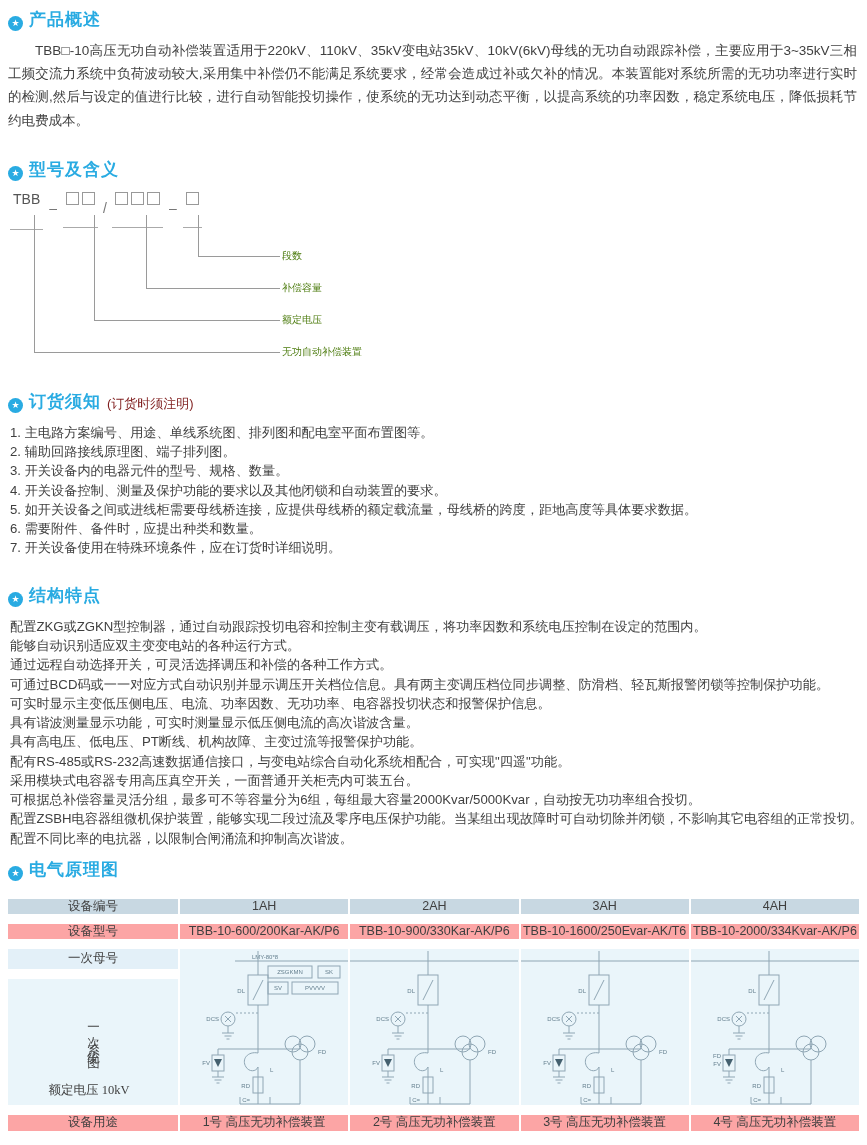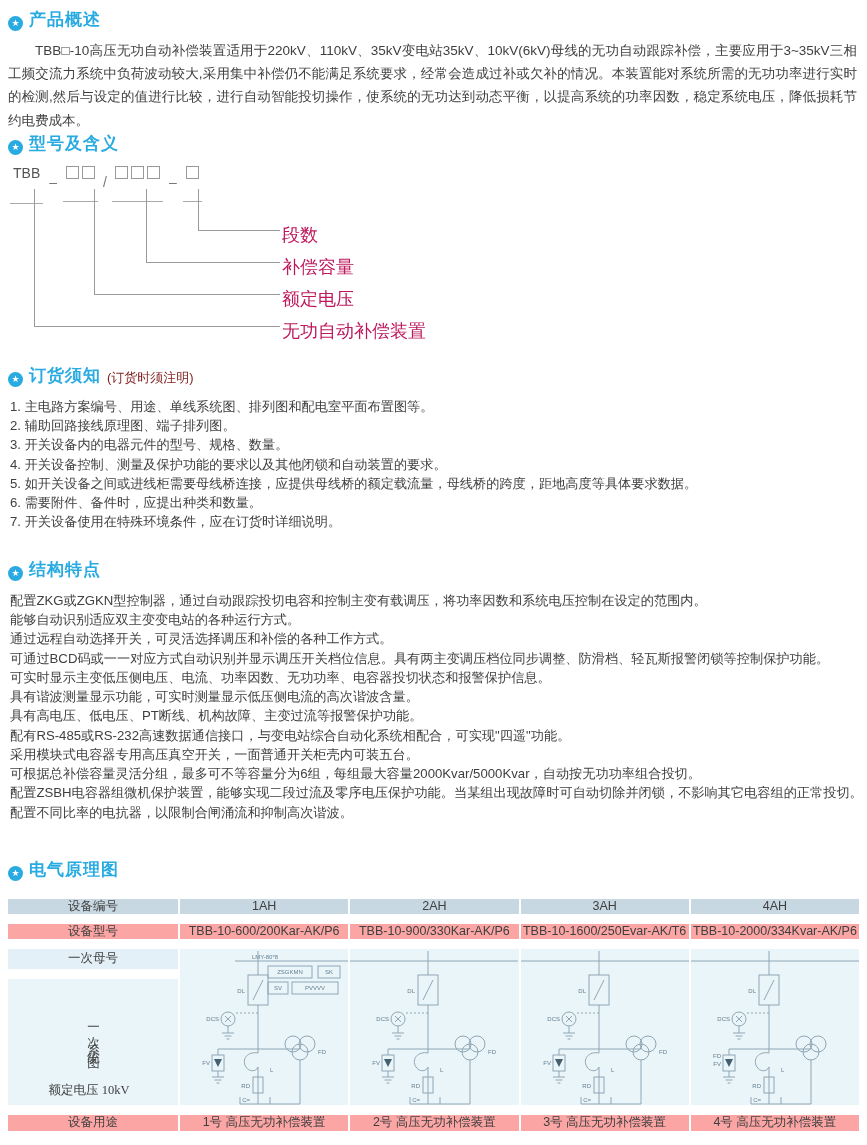--- a/index.html
+++ b/index.html
@@ -20,21 +20,21 @@
   .overview-body { margin:8px 10px 0 8px; font-size:13.5px; line-height:1.72; text-indent:2em; text-align:justify; }
 
   
   .model-wrap { position:relative; height:185px; margin:10px 0 0 10px; }
   .code-line { position:absolute; left:0; top:0; display:flex; align-items:center; font-size:14px; color:#555; }
   .code-seg { display:inline-flex; align-items:center; gap:3px; border-bottom:1px solid #aaa; padding:0 3px 22px 3px; }
   .code-dash { margin:0 6px 5px 6px; color:#777; }
   .code-slash { margin:0 5px 5px 5px; color:#777; }
   .code-box { width:13px; height:13px; border:1px solid #999; background:#fff; }
   .connector { position:absolute; border-left:1px solid #9a9a9a; border-bottom:1px solid #9a9a9a; }
-  .conn-label { position:absolute; left:272px; font-size:18px; color:#be185d; white-space:nowrap; }
+  .conn-label { position:absolute; left:272px; font-size:10px; color:#4d7c0f; white-space:nowrap; }
 
   
   .plain-list { margin:10px 0 0 10px; list-style:none; font-size:13.2px; line-height:1.46; }
   .plain-list li { white-space:normal; }
 
   
   .schem-table { margin:10px 8px 0 8px; display:grid;
                  grid-template-columns:170px 1fr 1fr 1fr 1fr;
                  grid-template-rows:23px 23px 28px 134px 24px;
                  gap:2px; font-size:12.5px; }
@@ -57,21 +57,21 @@
 <body>
 
 <div class="page">
 
   <div class="sec-head" style="margin-top:8px;">
     <span class="sec-icon"></span>
     <span class="sec-title">产品概述</span>
   </div>
   <p class="overview-body">TBB□-10高压无功自动补偿装置适用于220kV、110kV、35kV变电站35kV、10kV(6kV)母线的无功自动跟踪补偿，主要应用于3~35kV三相工频交流力系统中负荷波动较大,采用集中补偿仍不能满足系统要求，经常会造成过补或欠补的情况。本装置能对系统所需的无功功率进行实时的检测,然后与设定的值进行比较，进行自动智能投切操作，使系统的无功达到动态平衡，以提高系统的功率因数，稳定系统电压，降低损耗节约电费成本。</p>
 
-  <div class="sec-head" style="">
+  <div class="sec-head" style="margin-top:26px;">
     <span class="sec-icon"></span>
     <span class="sec-title">型号及含义</span>
   </div>
   <div class="model-wrap">
     <div class="code-line">
       <span class="code-seg">TBB</span>
       <span class="code-dash">–</span>
       <span class="code-seg">
         <span class="code-box"></span>
         <span class="code-box"></span>
@@ -124,21 +124,21 @@
     <li>可实时显示主变低压侧电压、电流、功率因数、无功功率、电容器投切状态和报警保护信息。</li>
     <li>具有谐波测量显示功能，可实时测量显示低压侧电流的高次谐波含量。</li>
     <li>具有高电压、低电压、PT断线、机构故障、主变过流等报警保护功能。</li>
     <li>配有RS-485或RS-232高速数据通信接口，与变电站综合自动化系统相配合，可实现"四遥"功能。</li>
     <li>采用模块式电容器专用高压真空开关，一面普通开关柜壳内可装五台。</li>
     <li>可根据总补偿容量灵活分组，最多可不等容量分为6组，每组最大容量2000Kvar/5000Kvar，自动按无功功率组合投切。</li>
     <li>配置ZSBH电容器组微机保护装置，能够实现二段过流及零序电压保护功能。当某组出现故障时可自动切除并闭锁，不影响其它电容组的正常投切。</li>
     <li>配置不同比率的电抗器，以限制合闸涌流和抑制高次谐波。</li>
   </ul>
 
-  <div class="sec-head" style="margin-top:36px;">
+  <div class="sec-head" style="margin-top:10px;">
     <span class="sec-icon"></span>
     <span class="sec-title">电气原理图</span>
   </div>
 
   <div class="schem-table">
 
     <div class="cell bg-head">设备编号</div>
     <div class="cell bg-head">1AH</div>
     <div class="cell bg-head">2AH</div>
     <div class="cell bg-head">3AH</div>

